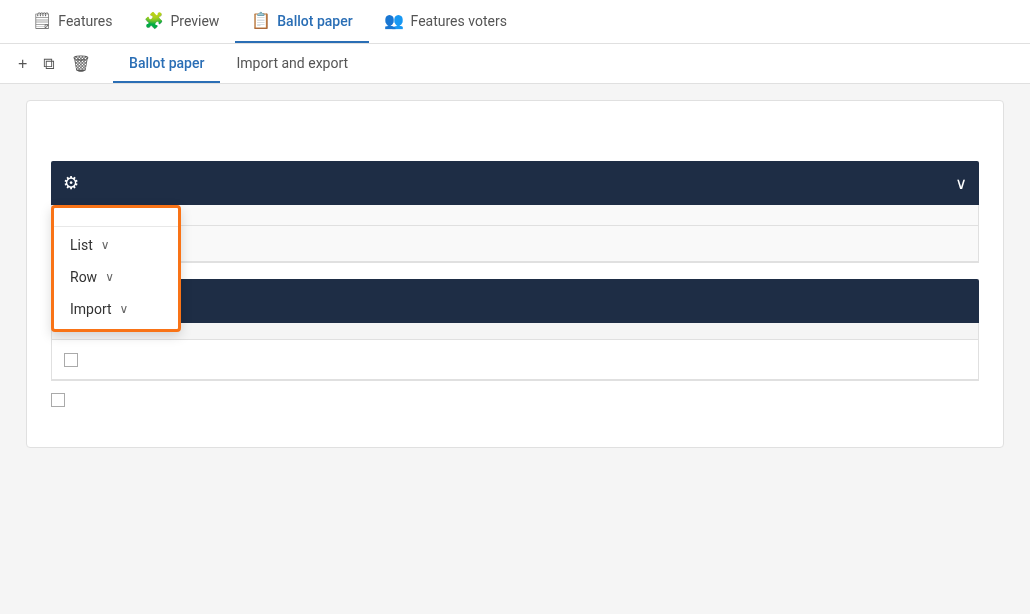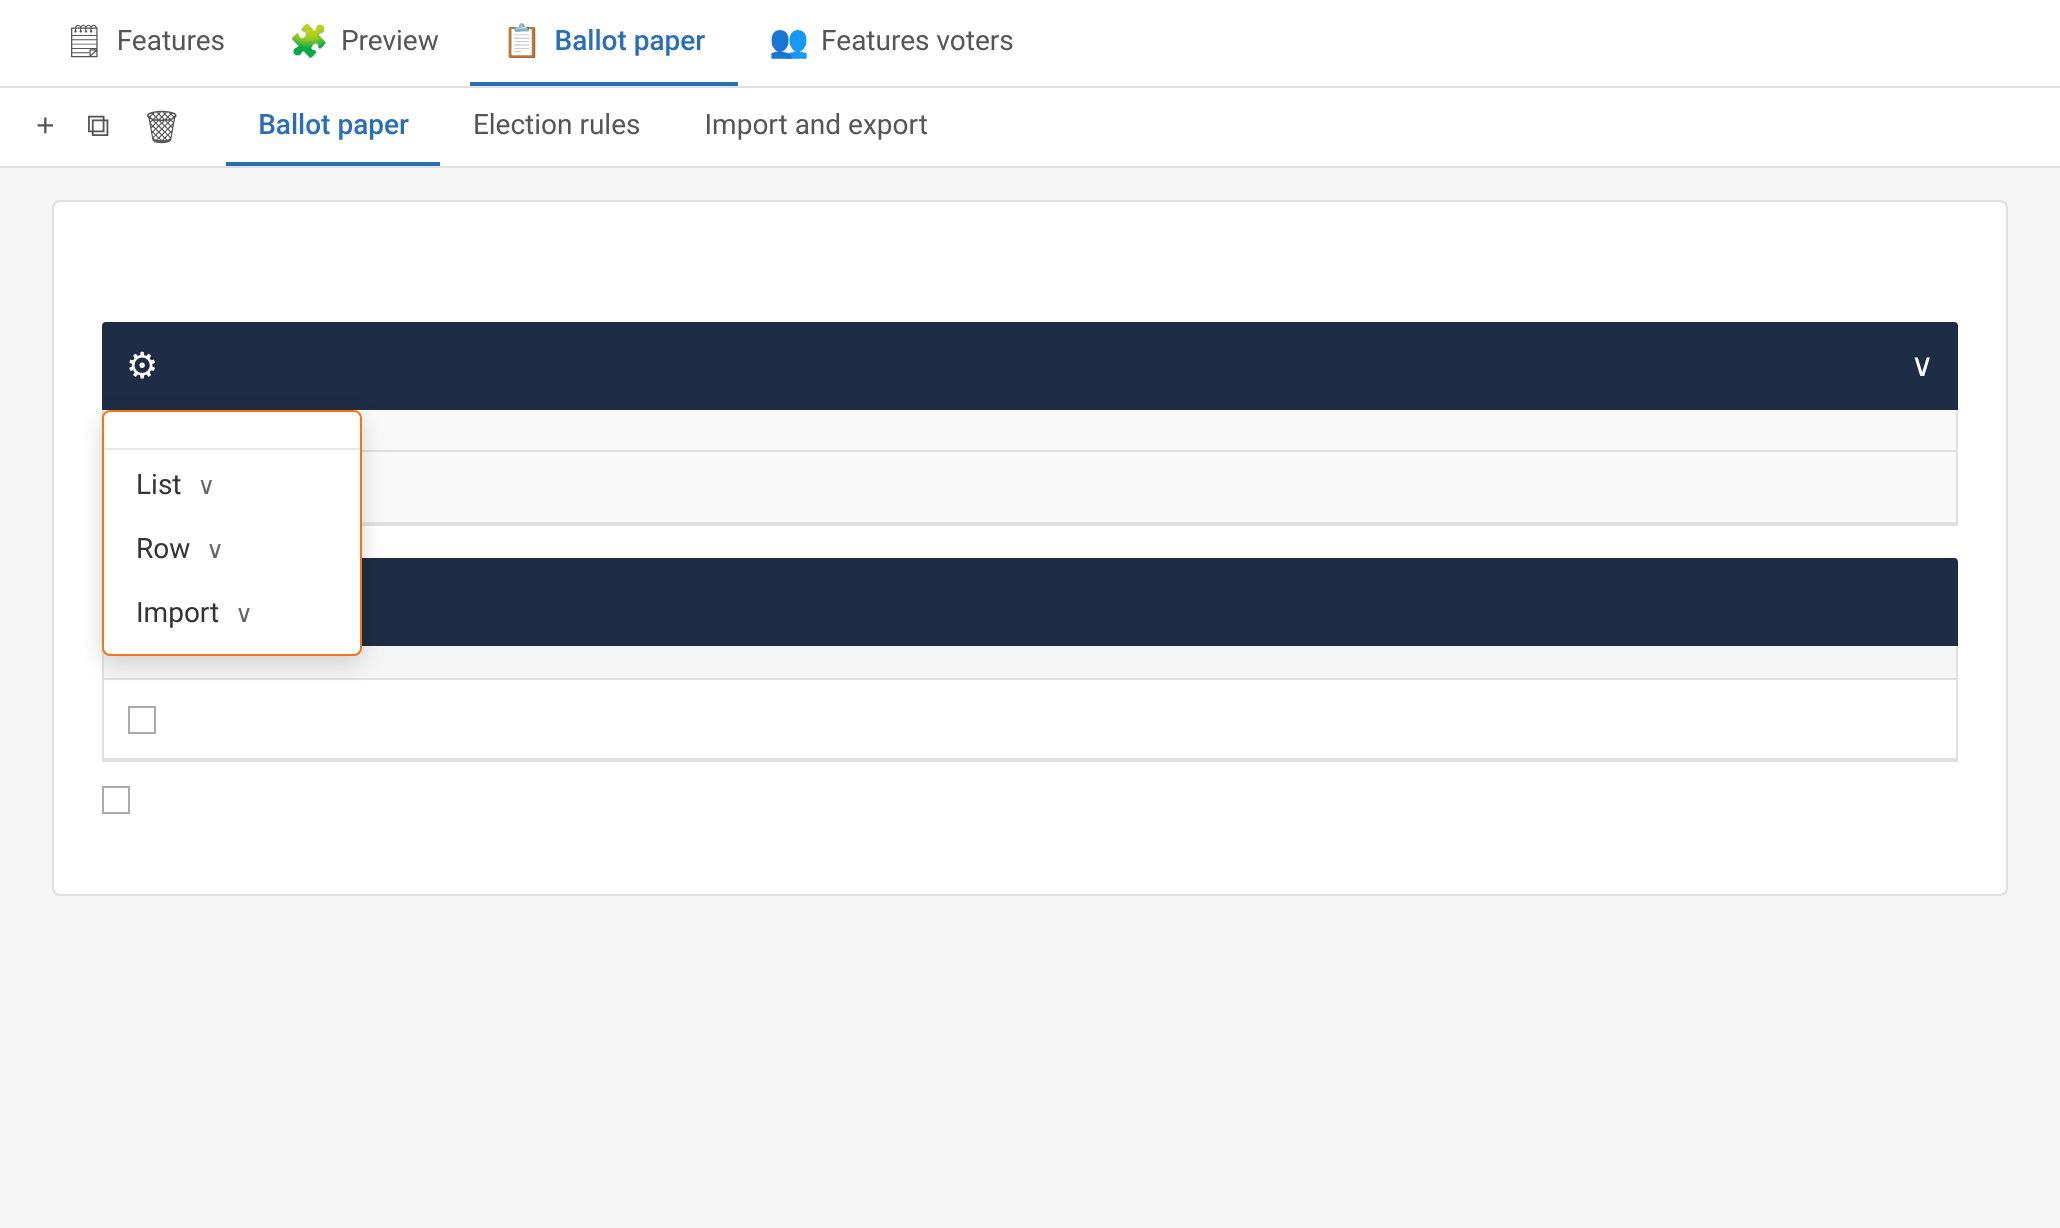--- a/index.html
+++ b/index.html
@@ -150,21 +150,21 @@
       display: flex;
       align-items: center;
     }
 
     
     .dropdown-menu {
       position: absolute;
       top: 44px;
       left: 0;
       background: #fff;
-      border: 1px solid #f97316;
+      border: 3px solid #f97316;
       border-radius: 4px;
       box-shadow: 0 4px 12px rgba(0,0,0,0.15);
       z-index: 100;
       min-width: 130px;
       padding: 4px 0;
     }
     .dropdown-menu-header {
       padding: 8px 16px 4px;
       font-size: 13px;
       font-weight: 600;
@@ -308,21 +308,20 @@
     <button class="sub-nav-btn">+</button>
     <button class="sub-nav-btn">
       <span>⧉</span>
     </button>
     <button class="sub-nav-btn">
       <span>🗑</span>
     </button>
   </div>
   <div class="sub-nav-tabs">
     <div class="sub-nav-tab active">Ballot paper</div>
-    <div class="sub-nav-tab">Election rules</div>
     <div class="sub-nav-tab">Import and export</div>
   </div>
 </nav>
 
 <div class="main-content">
   <div class="ballot-card">
     <div class="ballot-title"></div>
     <a class="eligible-voter-link"></a>
     <div class="further-info"></div>
 

